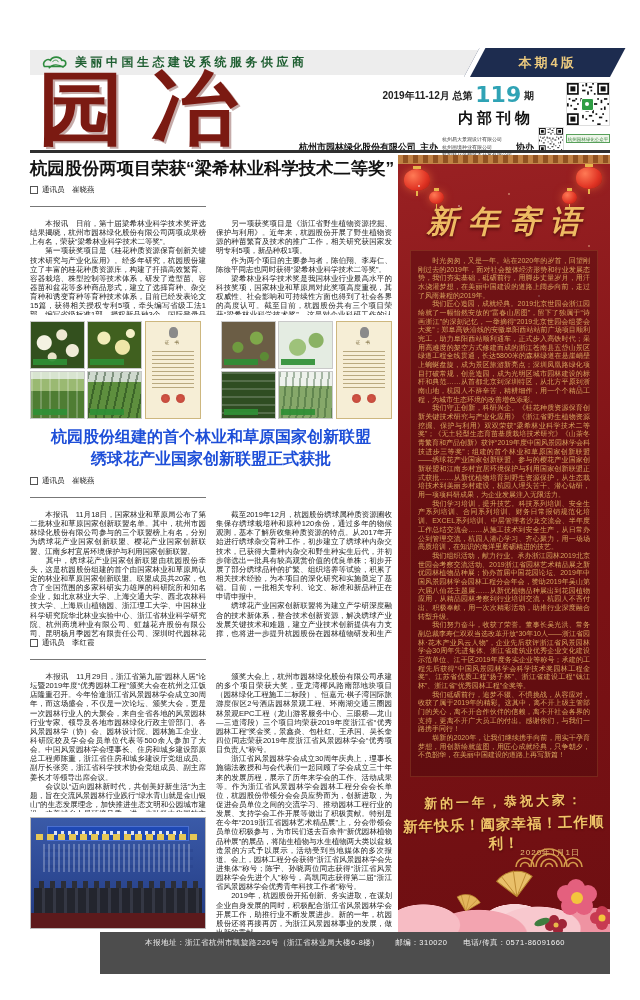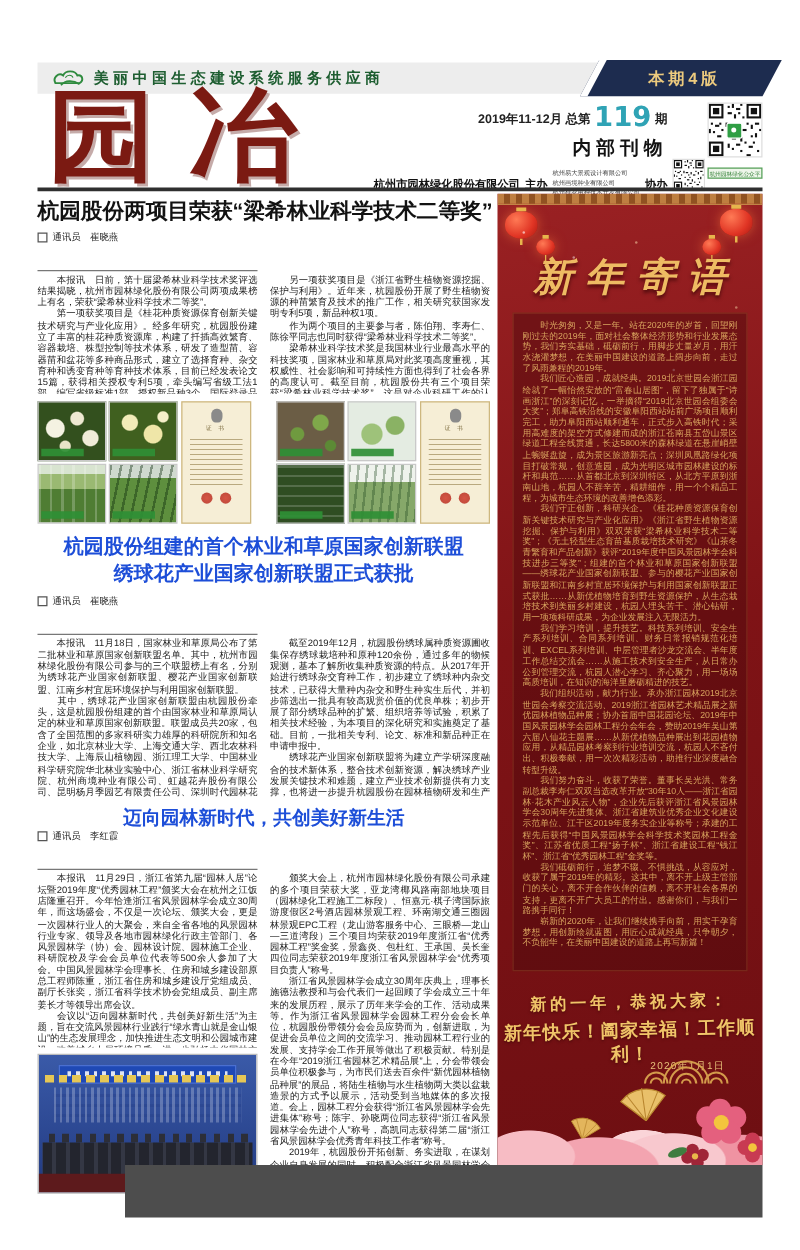--- a/index.html
+++ b/index.html
@@ -35,21 +35,21 @@
   .qr2{position:absolute;left:0;top:45px;width:24px;height:24px;background:#fff;border:1px solid #ddd;}
   .qr-cap{position:absolute;right:0;top:52px;width:44px;height:9px;background:#eef6ea;border:1px solid #57a05a;
           color:#2e7d32;font-size:4.5px;line-height:9px;text-align:center;box-sizing:border-box;overflow:hidden;}
   .rule{position:absolute;left:30px;top:150px;width:580px;height:3px;background:#2f2f2f;}
 
   
   .left-region{position:absolute;left:30px;top:157px;width:362px;}
   .main-head{margin:0 0 5px 0;font-size:17px;font-weight:bold;color:#121212;white-space:nowrap;
              transform:scaleX(1.02);transform-origin:left;}
   .byline{display:flex;align-items:center;gap:4px;font-size:7.5px;color:#222;border-bottom:1px solid #777;
-          padding-bottom:21px;width:176px;margin-bottom:2px;}
+          padding-bottom:11px;width:176px;margin-bottom:12px;}
   .byline .sq{width:6px;height:6px;border:1px solid #555;flex:0 0 auto;}
   .cols{display:flex;justify-content:space-between;}
   .coltxt{width:176px;font-size:7.5px;line-height:1.22;text-align:justify;color:#1a1a1a;
           white-space:pre-wrap;overflow:hidden;}
   .art1 .coltxt{height:96px;}
   .art2 .coltxt{height:128px;}
 
   
   .media-row{display:flex;justify-content:space-between;margin:6px 0 6px 0;height:100px;}
   .media-group{display:flex;gap:3px;}
@@ -326,21 +326,20 @@
       <span class="sq"></span>
       <span>通讯员　崔晓燕</span>
     </div>
     <div class="cols art2">
       <div class="coltxt">　　本报讯　11月18日，国家林业和草原局公布了第二批林业和草原国家创新联盟名单。其中，杭州市园林绿化股份有限公司参与的三个联盟榜上有名，分别为绣球花产业国家创新联盟、樱花产业国家创新联盟、江南乡村宜居环境保护与利用国家创新联盟。
 　　其中，绣球花产业国家创新联盟由杭园股份牵头，这是杭园股份组建的首个由国家林业和草原局认定的林业和草原国家创新联盟。联盟成员共20家，包含了全国范围的多家科研实力雄厚的科研院所和知名企业，如北京林业大学、上海交通大学、西北农林科技大学、上海辰山植物园、浙江理工大学、中国林业科学研究院华北林业实验中心、浙江省林业科学研究院、杭州商境种业有限公司、虹越花卉股份有限公司、昆明杨月季园艺有限责任公司、深圳时代园林花卉有限公司、武汉秀秀园艺科技有限公司等。</div>
       <div class="coltxt">　　截至2019年12月，杭园股份绣球属种质资源圃收集保存绣球栽培种和原种120余份，通过多年的物候观测，基本了解所收集种质资源的特点。从2017年开始进行绣球杂交育种工作，初步建立了绣球种内杂交技术，已获得大量种内杂交和野生种实生后代，并初步筛选出一批具有较高观赏价值的优良单株；初步开展了部分绣球品种的扩繁、组织培养等试验，积累了相关技术经验，为本项目的深化研究和实施奠定了基础。目前，一批相关专利、论文、标准和新品种正在申请申报中。
 　　绣球花产业国家创新联盟将为建立产学研深度融合的技术新体系，整合技术创新资源，解决绣球产业发展关键技术和难题，建立产业技术创新提供有力支撑，也将进一步提升杭园股份在园林植物研发和生产上的知名度和美誉度！</div>
     </div>
 
-    <h2 class="sub-head h3a">迈向园林新时代，共创美好新生活</h2>
     <div class="byline">
       <span class="sq"></span>
       <span>通讯员　李红霞</span>
     </div>
     <div class="art3">
       <div class="a3left">
         <div class="coltxt">　　本报讯　11月29日，浙江省第九届“园林人居”论坛暨2019年度“优秀园林工程”颁奖大会在杭州之江饭店隆重召开。今年恰逢浙江省风景园林学会成立30周年，而这场盛会，不仅是一次论坛、颁奖大会，更是一次园林行业人的大聚会，来自全省各地的风景园林行业专家、领导及各地市园林绿化行政主管部门、各风景园林学（协）会、园林设计院、园林施工企业、科研院校及学会会员单位代表等500余人参加了大会。中国风景园林学会理事长、住房和城乡建设部原总工程师陈重，浙江省住房和城乡建设厅党组成员、副厅长张奕，浙江省科学技术协会党组成员、副主席姜长才等领导出席会议。
 　　会议以“迈向园林新时代，共创美好新生活”为主题，旨在交流风景园林行业践行“绿水青山就是金山银山”的生态发展理念，加快推进生态文明和公园城市建设，改善城乡人居环境品质，进一步弘扬中华园林文化，凝聚行业力量，推动园林学科发展和园林事业进步！</div>
         <div class="photo-main">
           <div class="pm-back"></div>
@@ -419,15 +418,16 @@
           <circle cx="48" cy="64" r="5"></circle>
           <circle cx="44" cy="70" r="5"></circle>
           <circle cx="36" cy="66" r="5"></circle>
         </g>
       <circle cx="42" cy="65" r="2.5" fill="#e8b84a"></circle>
       <ellipse cx="28" cy="62" rx="8" ry="3.5" fill="#3f7d3f" transform="rotate(-20 28 62)"></ellipse>
     </svg>
   </aside>
 
   <footer class="footer">
+    <div>本报地址：浙江省杭州市凯旋路226号（浙江省林业局大楼6-8楼）　　邮编：310020　　电话/传真：0571-86091660</div>
   </footer>
 
 </div>
 
 </body></html>

